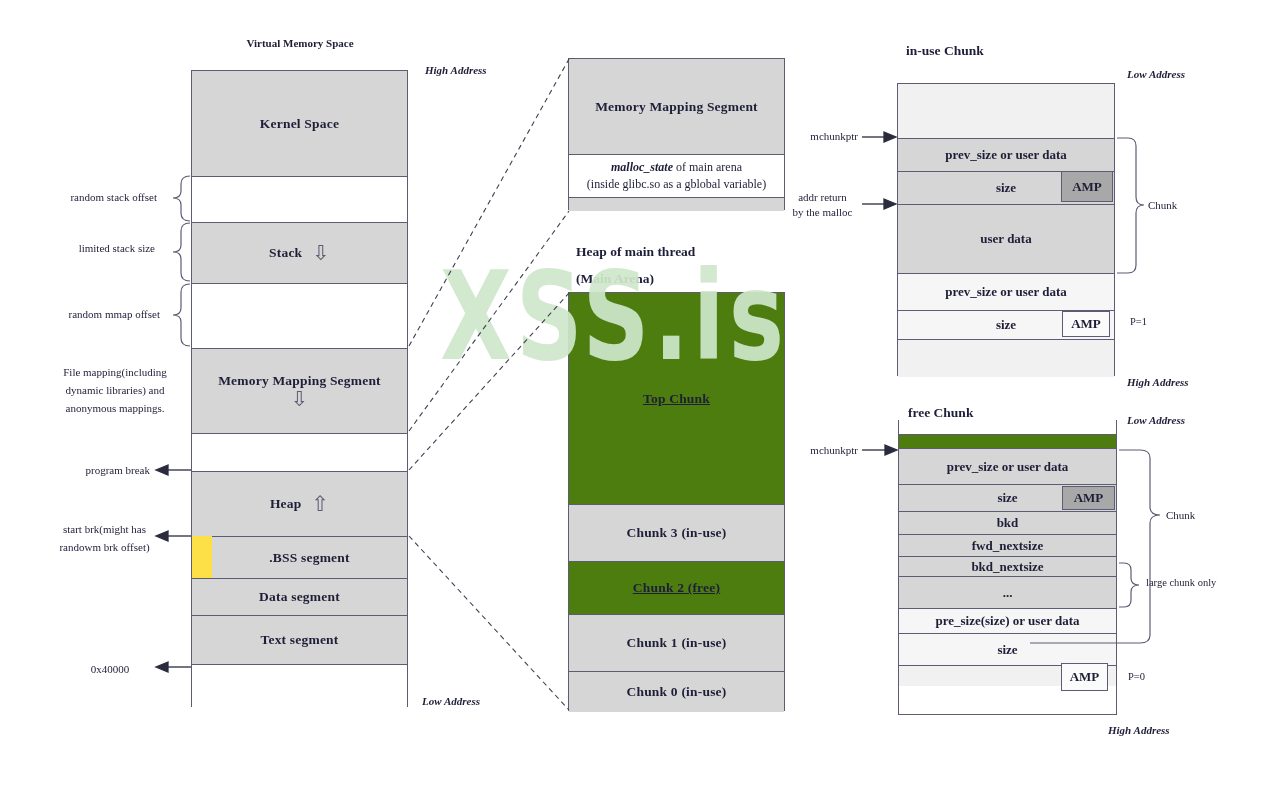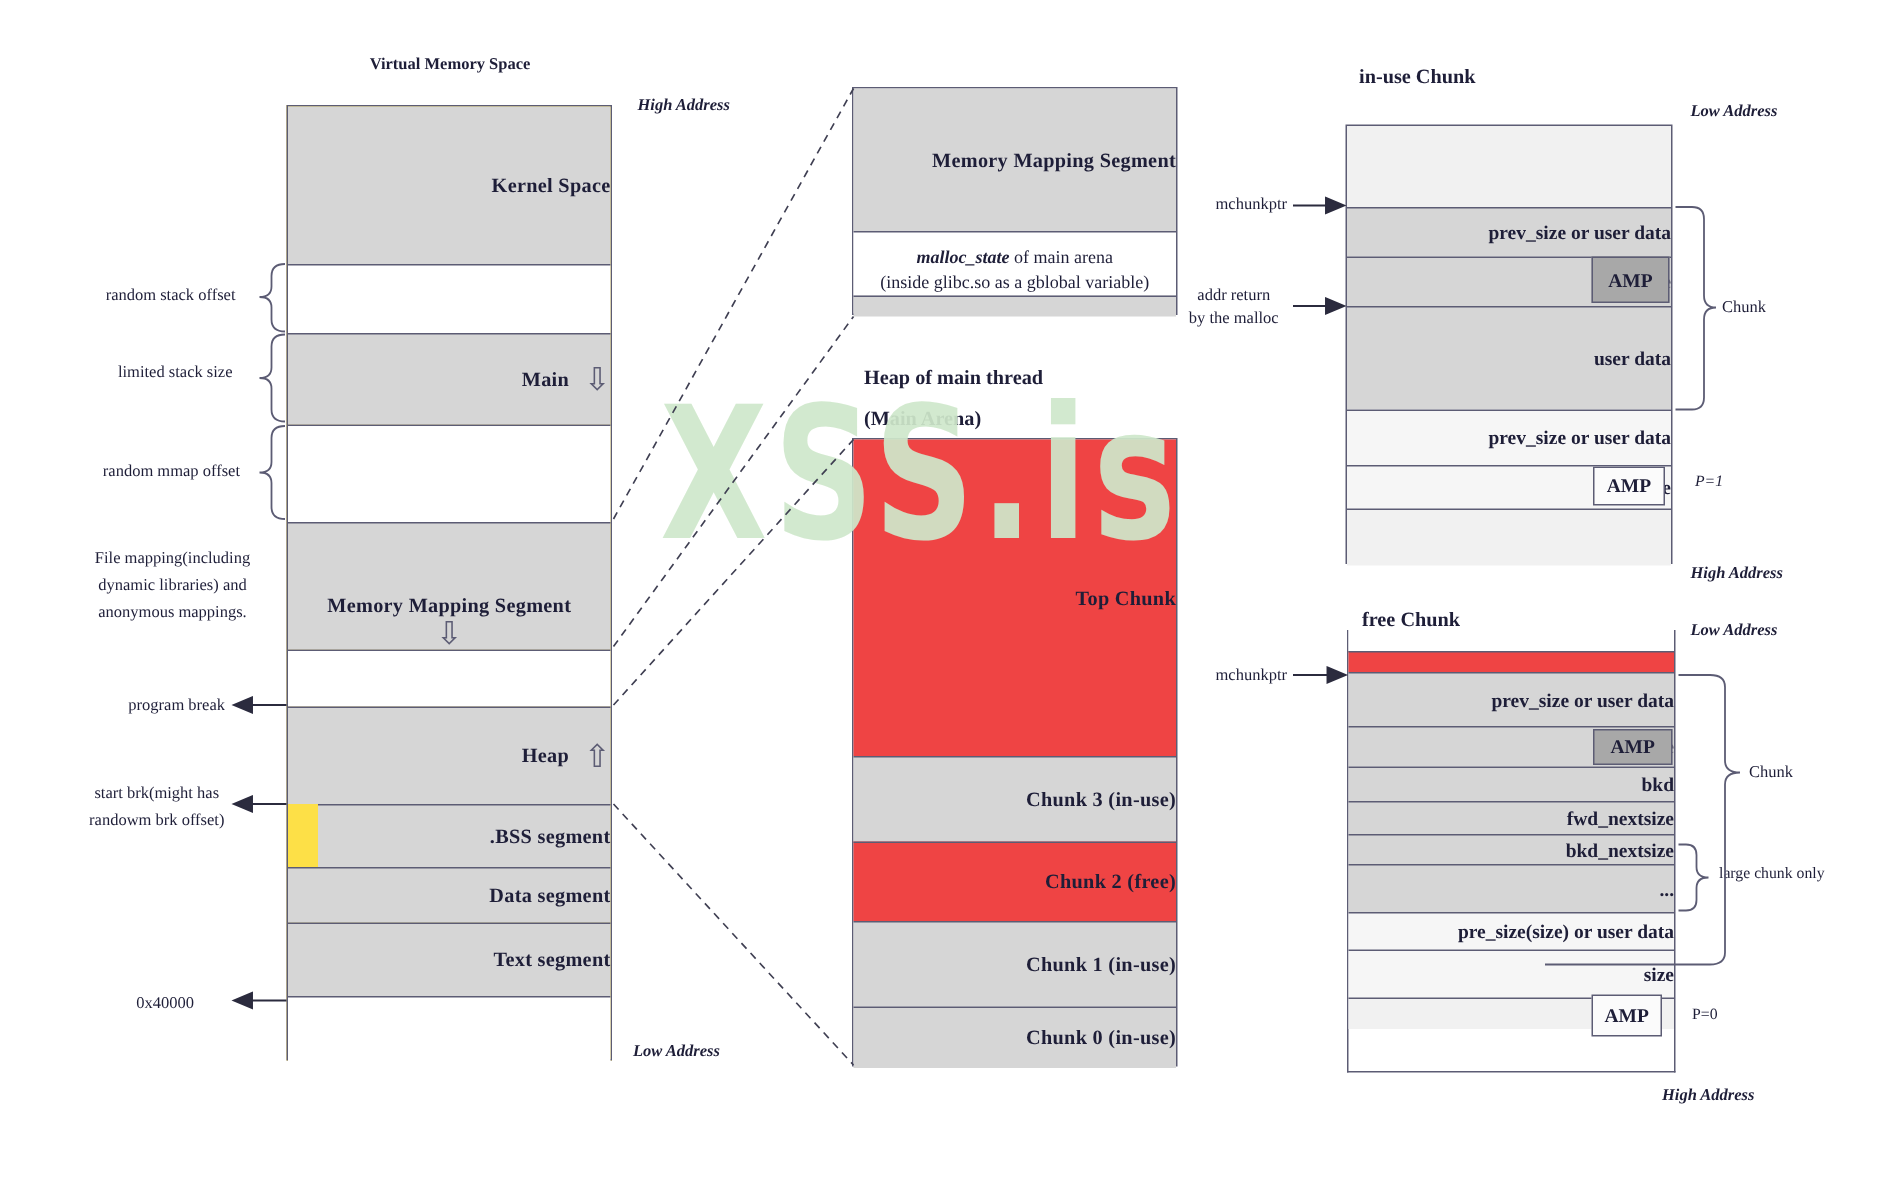--- a/index.html
+++ b/index.html
@@ -1,26 +1,26 @@
 <!DOCTYPE html>
 <html><head>
 <meta charset="utf-8">
 <style>
   html,body{margin:0;padding:0;background:#ffffff;}
   #canvas{position:relative;width:1262px;height:788px;background:#ffffff;overflow:hidden;
           font-family:"Liberation Serif", serif;color:#1e1e38;}
   .abs{position:absolute;}
   .box{position:absolute;border:1.5px solid #5c5c74;box-sizing:border-box;z-index:2;}
   .sec{position:relative;box-sizing:border-box;border-top:1px solid #5c5c74;
-       display:flex;align-items:center;justify-content:flex-end;text-align:center;}
+       display:flex;align-items:center;justify-content:center;text-align:center;}
   .sec.first{border-top:none;}
   .seclabel{font-size:13.5px;font-weight:600;letter-spacing:.2px;}
   .rowlabel{font-size:13px;font-weight:600;}
   .gray{background:#d6d6d6;}
-  .light{background:#ef4444;}
+  .light{background:#4d7c0f;text-decoration:underline;}
   .white{background:#ffffff;}
   .nearwhite{background:#f6f6f6;}
   .faint{background:#f1f1f1;}
   .title{position:absolute;font-size:13.5px;font-weight:700;text-align:left;z-index:4;}
   .smalltitle{position:absolute;font-size:11px;font-weight:600;text-align:center;z-index:4;}
   .addr{position:absolute;font-size:11px;font-style:italic;font-weight:700;z-index:4;white-space:nowrap;}
   .note{position:absolute;font-size:11px;z-index:4;white-space:nowrap;}
   .note.r{text-align:right;}
   .note.c{text-align:center;white-space:normal;line-height:18px;}
   .blockarrow{font-family:"DejaVu Sans",sans-serif;font-size:21px;font-weight:400;color:#5c5c74;line-height:1;}
@@ -41,21 +41,21 @@
   <div class="smalltitle" style="left:200px;top:37px;width:200px;">Virtual Memory Space</div>
   <div class="addr" style="left:425px;top:64px;">High Address</div>
   <div class="addr" style="left:422px;top:695px;">Low Address</div>
 
   <div class="box" style="left:191px;top:70px;width:217px;height:637px;background:#fde047;">
     <div class="sec first gray" style="height:105px;">
       <span class="seclabel">Kernel Space</span>
     </div>
     <div class="sec white" style="height:46px;"></div>
     <div class="sec gray" style="height:61px;">
-      <span class="seclabel">Main</span>
+      <span class="seclabel">Stack</span>
       <span class="blockarrow" style="margin-left:10px;">⇩</span>
     </div>
     <div class="sec white" style="height:65px;"></div>
     <div class="sec gray" style="height:85px;flex-direction:column;">
       <span class="seclabel">Memory Mapping Segment</span>
       <span class="blockarrow">⇩</span>
     </div>
     <div class="sec white" style="height:38px;"></div>
     <div class="sec gray" style="height:65px;">
       <span class="seclabel">Heap</span>
@@ -149,21 +149,21 @@
   <div class="ampcell" style="left:1062px;top:311px;width:48px;height:26px;background:#fbfbfb;">
     <span>AMP</span>
   </div>
 
   <div class="note r" style="left:778px;top:130px;width:80px;">mchunkptr</div>
   <div class="note c" style="left:780px;top:190px;width:85px;line-height:15px;">
     <span>addr return</span><br>
     <span>by the malloc</span>
   </div>
   <div class="note" style="left:1148px;top:199px;">Chunk</div>
-  <div class="note" style="left:1130px;top:316px;font-size:10.5px;font-style:italic;">P=1</div>
+  <div class="note" style="left:1130px;top:316px;font-size:10.5px;">P=1</div>
 
   <div class="title" style="left:908px;top:405px;width:200px;">free Chunk</div>
   <div class="addr" style="left:1127px;top:414px;">Low Address</div>
   <div class="addr" style="left:1108px;top:724px;">High Address</div>
 
   <div class="abs" style="left:898px;top:420px;width:219px;height:295px;box-sizing:border-box;
        border-left:1.5px solid #5c5c74;border-right:1.5px solid #5c5c74;border-bottom:1px solid #5c5c74;
        background:#ffffff;z-index:2;">
     <div class="sec first white" style="height:14px;"></div>
     <div class="sec light" style="height:14px;"></div>

